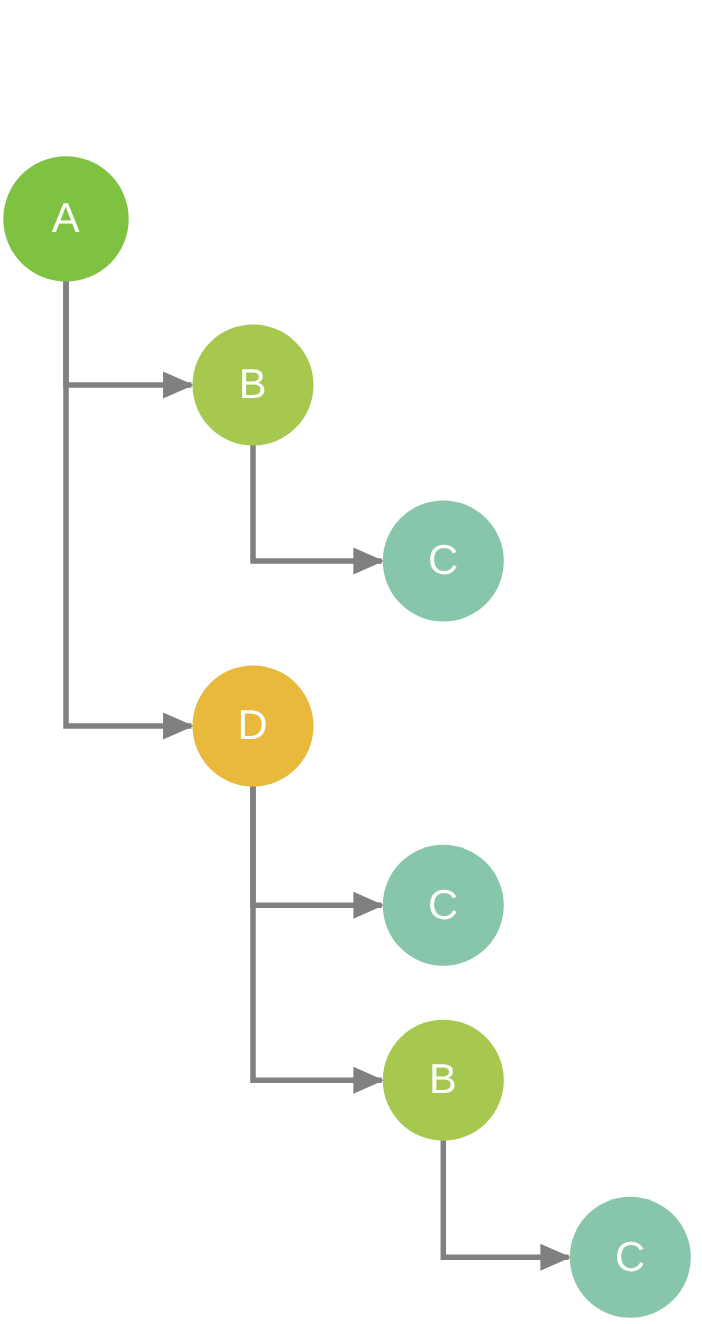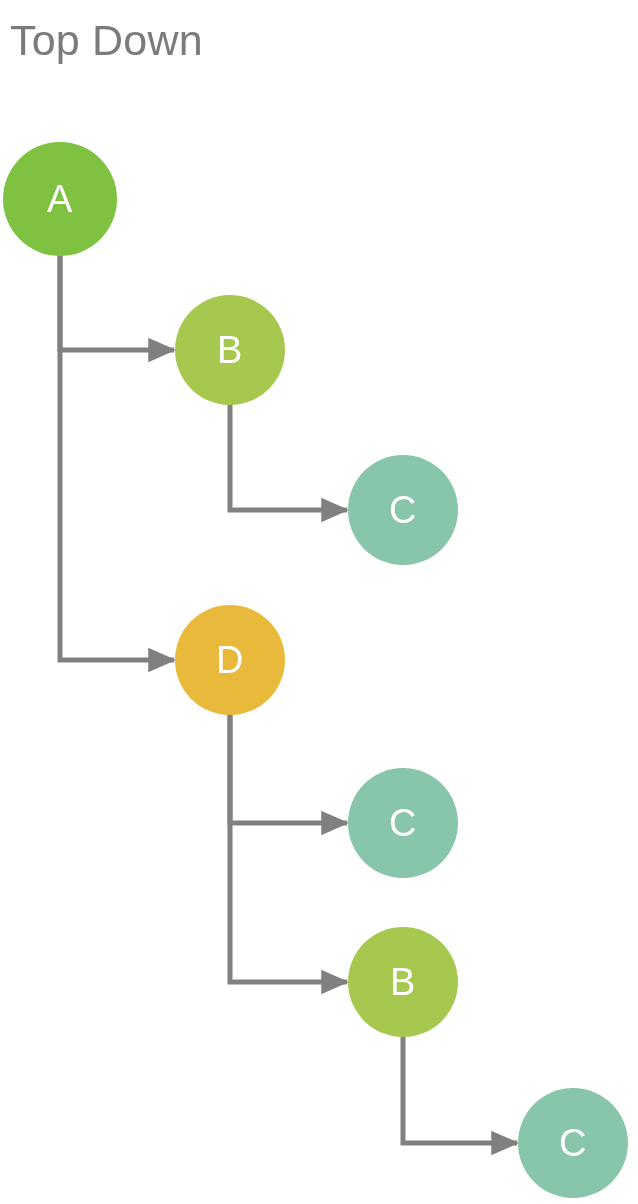--- a/index.html
+++ b/index.html
@@ -62,21 +62,20 @@
     line-height: 1;
     letter-spacing: 0.5px;
     user-select: none;
   }
 </style>
 </head>
 <body>
 
 <div id="canvas">
 
-  <div id="diagram-title">Top Down</div>
 
   <svg id="edge-layer" viewBox="0 0 638 1204" width="638" height="1204" xmlns="http://www.w3.org/2000/svg">
       <defs>
         <marker id="arrowhead" viewBox="0 0 10 10" refX="9.2" refY="5" markerWidth="5.6" markerHeight="5.6" orient="auto-start-reverse" markerUnits="strokeWidth">
           <path d="M 0 0.6 L 10 5 L 0 9.4 z" fill="#808080"></path>
         </marker>
       </defs>
       <path d="M 60 254 L 60 350 L 174 350" fill="none" stroke="#808080" stroke-width="5" stroke-linecap="butt" stroke-linejoin="miter" marker-end="url(#arrowhead)"></path>
       <path d="M 60 254 L 60 660 L 174 660" fill="none" stroke="#808080" stroke-width="5" stroke-linecap="butt" stroke-linejoin="miter" marker-end="url(#arrowhead)"></path>
       <path d="M 230 403 L 230 510 L 347 510" fill="none" stroke="#808080" stroke-width="5" stroke-linecap="butt" stroke-linejoin="miter" marker-end="url(#arrowhead)"></path>

